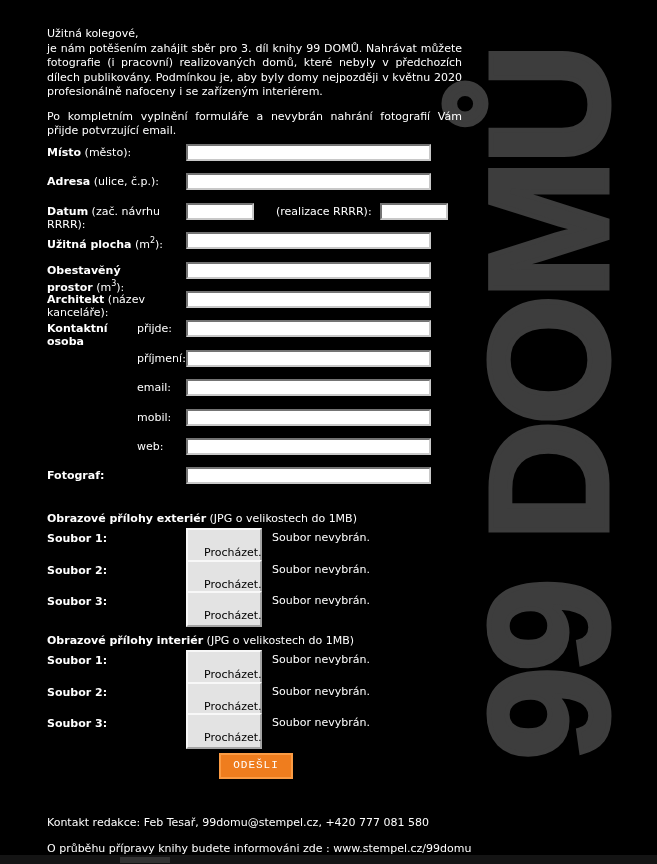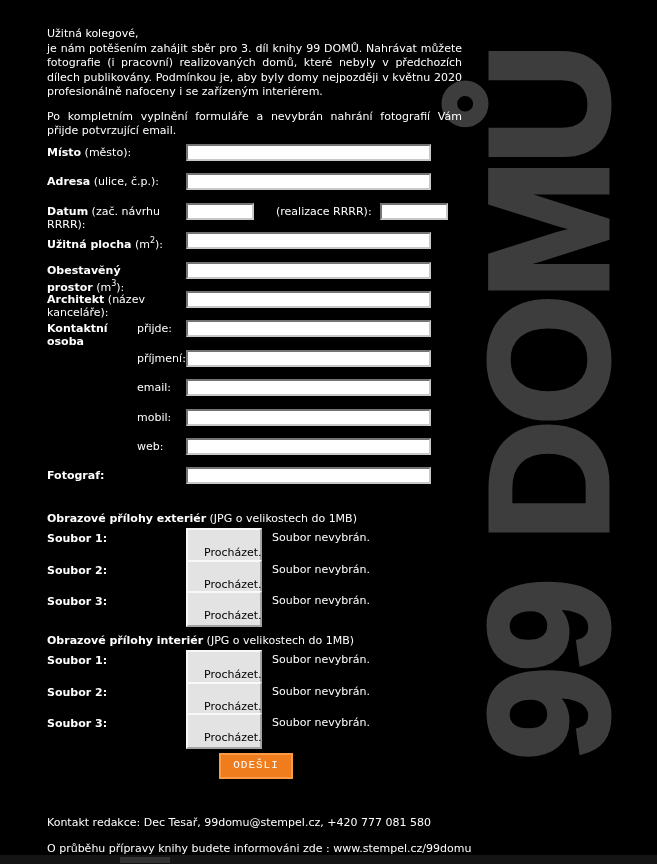--- a/index.html
+++ b/index.html
@@ -212,21 +212,21 @@
     <div class="urow">
       <div class="ulabel">Soubor 3:</div>
       <button class="browse">Procházet…</button>
       <span class="nofile">Soubor nevybrán.</span>
     </div>
   </div>
 
   <button class="submit-btn">ODEŠLI</button>
 
   <div class="footer">
-    <div class="fline"><span>Kontakt redakce: Dec Tesař, </span><a class="lnk">99domu@stempel.cz</a><span>, +420 777 081 580</span></div>
+    <div class="fline"><span>Kontakt redakce: Feb Tesař, </span><a class="lnk">99domu@stempel.cz</a><span>, +420 777 081 580</span></div>
     <div class="fline"><span>O průběhu přípravy knihy budete informováni zde : </span><a class="lnk">www.stempel.cz/99domu</a></div>
   </div>
 
 </div>
 
 <div class="hscroll">
   <div class="hscroll-thumb"></div>
 </div>
 
 </body></html>

